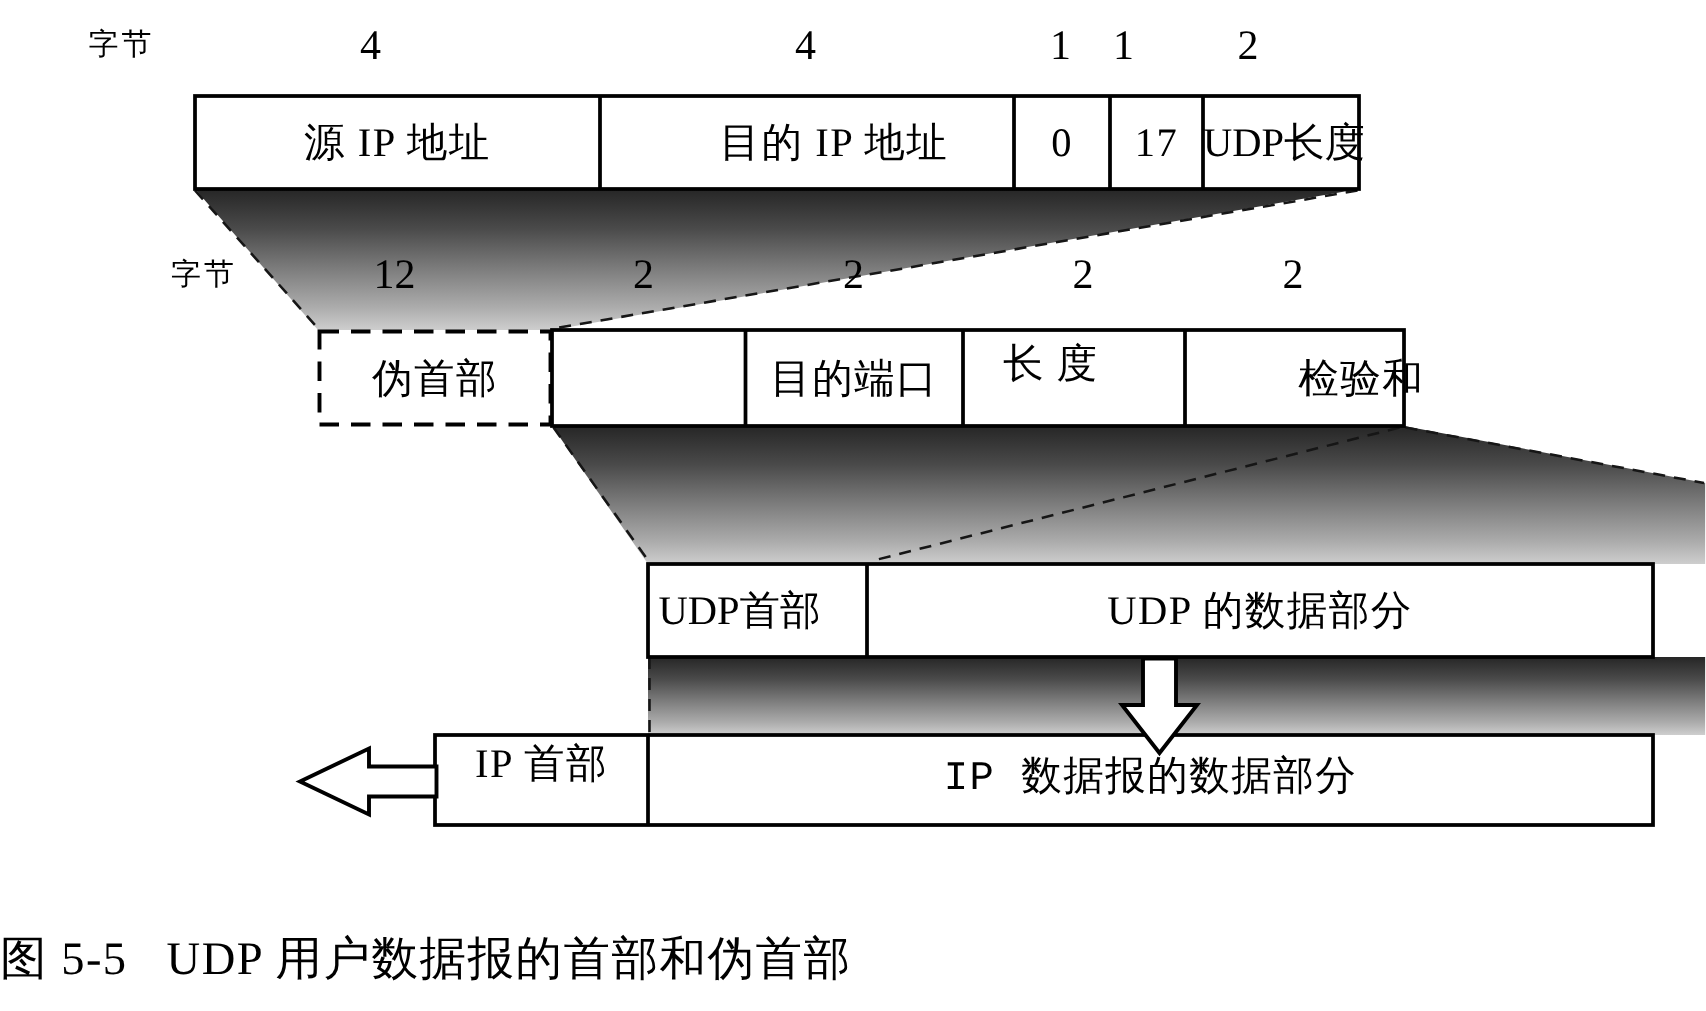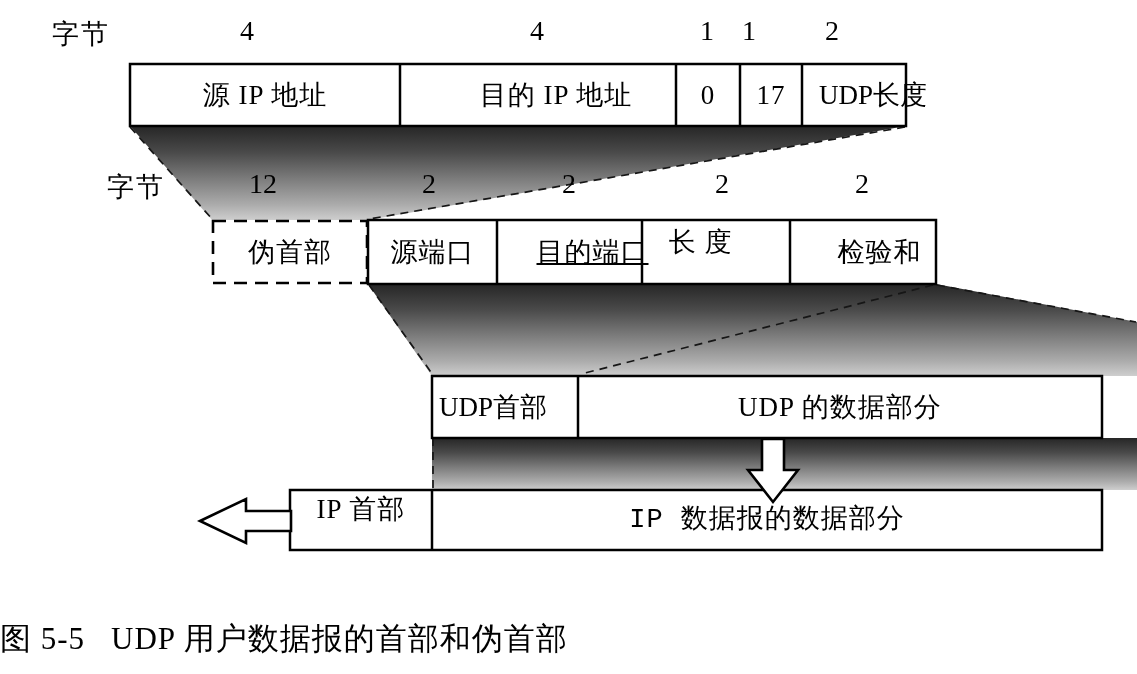--- a/index.html
+++ b/index.html
@@ -22,21 +22,21 @@
     letter-spacing:1px;
   }
   .num{
     position:absolute;z-index:3;
     width:80px;text-align:center;
     font-size:28px;
   }
   .unit{
     position:absolute;z-index:3;
     width:90px;text-align:center;
-    font-size:27px;
+    font-size:20px;
     letter-spacing:2px;
   }
   .caption{
     position:absolute;z-index:3;
     left:0;top:618px;width:1040px;
     text-align:left;
     font-size:31px;
     letter-spacing:1px;
   }
   .caption .gap{display:inline-block;width:26px;}
@@ -100,34 +100,33 @@
   <div class="num" style="left:207px;top:15px;">4</div>
   <div class="num" style="left:497px;top:15px;">4</div>
   <div class="num" style="left:667px;top:15px;">1</div>
   <div class="num" style="left:709px;top:15px;">1</div>
   <div class="num" style="left:792px;top:15px;">2</div>
 
   <div class="txt" style="left:130px;top:64px;width:270px;height:62px;line-height:62px;border-radius:17px;">源 IP 地址</div>
   <div class="txt" style="left:400px;top:64px;width:312px;height:62px;line-height:62px;">目的 IP 地址</div>
   <div class="txt" style="left:676px;top:64px;width:64px;height:62px;line-height:62px;">0</div>
   <div class="txt" style="left:740px;top:64px;width:62px;height:62px;line-height:62px;">17</div>
-  <div class="txt" style="left:802px;top:64px;width:104px;height:64px;line-height:62px;letter-spacing:0;padding-left:17px;">UDP长度</div>
+  <div class="txt" style="left:802px;top:64px;width:104px;height:64px;line-height:62px;letter-spacing:0;">UDP长度</div>
 
   <div class="unit" style="left:91px;top:169px;">字节</div>
   <div class="num" style="left:223px;top:168px;">12</div>
   <div class="num" style="left:389px;top:168px;">2</div>
   <div class="num" style="left:529px;top:168px;">2</div>
   <div class="num" style="left:682px;top:168px;">2</div>
   <div class="num" style="left:822px;top:168px;">2</div>
 
   <div class="txt" style="left:213px;top:221px;width:154px;height:62px;line-height:62px;">伪首部</div>
-  <div class="txt" style="left:368px;top:220px;width:129px;height:64px;line-height:64px;">源端口</div>
-  <div class="txt" style="left:520px;top:220px;width:145px;height:64px;line-height:64px;text-decoration:underline;">目的端口</div>
+  <div class="txt" style="left:497px;top:220px;width:145px;height:64px;line-height:64px;">目的端口</div>
   <div class="txt" style="left:642px;top:210px;width:117px;height:64px;line-height:64px;">长 度</div>
-  <div class="txt" style="left:790px;top:220px;width:123px;height:64px;line-height:64px;padding-left:28px;">检验和</div>
+  <div class="txt" style="left:818px;top:220px;width:123px;height:64px;line-height:64px;padding-left:28px;">检验和</div>
 
   <div class="txt" style="left:432px;top:376px;width:122px;height:62px;line-height:62px;letter-spacing:0;">UDP首部</div>
   <div class="txt" style="left:578px;top:376px;width:524px;height:62px;line-height:62px;">UDP 的数据部分</div>
 
   <div class="txt" style="left:290px;top:479px;width:142px;height:60px;line-height:60px;">IP 首部</div>
   <div class="txt" style="left:432px;top:490px;width:670px;height:60px;line-height:60px;font-family:Liberation Mono, monospace;">IP 数据报的数据部分</div>
 
   <div class="caption">
     <span>图 5-5</span><span class="gap"></span><span>UDP 用户数据报的首部和伪首部</span>
   </div>

